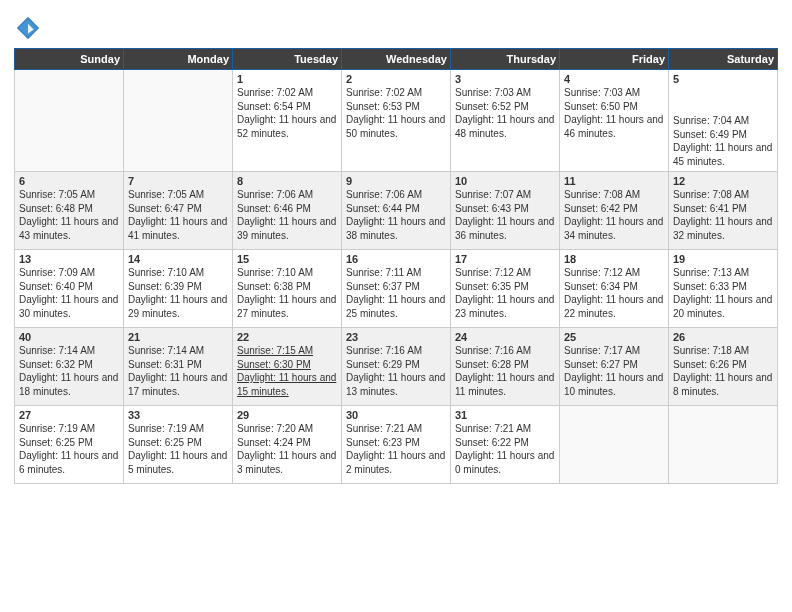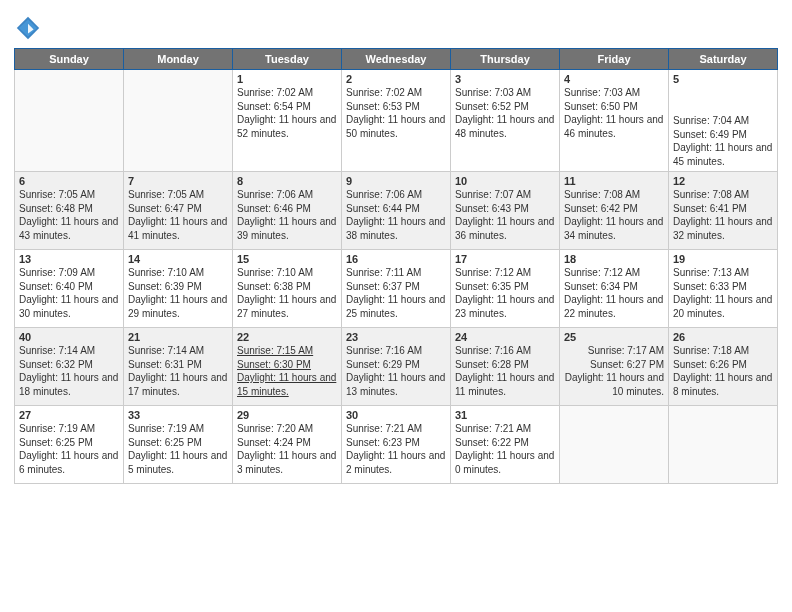--- a/index.html
+++ b/index.html
@@ -53,26 +53,26 @@
     .subtitle {
       font-size: 13px;
       color: #555;
     }
     .calendar {
       width: 100%;
       border-collapse: collapse;
       table-layout: fixed;
     }
     .calendar th {
-      background: #737373;
+      background: #404040;
       color: #fff;
       font-size: 11px;
       font-weight: bold;
       padding: 4px 3px;
-      text-align: center;
+      text-align: right;
       border: 1px solid #1a5ea0;
     }
     .calendar td {
       border: 1px solid #ccc;
       vertical-align: top;
       padding: 3px 4px;
       height: 78px;
       background: #fff;
       font-size: 9px;
       color: #333;
@@ -279,21 +279,21 @@
 Daylight: 11 hours and 13 minutes.</div>
           </td>
           <td>
             <span class="day-num">24</span>
             <div class="day-info" style="white-space: pre-line;">Sunrise: 7:16 AM
 Sunset: 6:28 PM
 Daylight: 11 hours and 11 minutes.</div>
           </td>
           <td>
             <span class="day-num">25</span>
-            <div class="day-info" style="white-space: pre-line; text-align: right;">Sunrise: 7:17 AM
+            <div class="day-info" style="white-space: pre-line;">Sunrise: 7:17 AM
 Sunset: 6:27 PM
 Daylight: 11 hours and 10 minutes.</div>
           </td>
           <td>
             <span class="day-num">26</span>
             <div class="day-info" style="white-space: pre-line;">Sunrise: 7:18 AM
 Sunset: 6:26 PM
 Daylight: 11 hours and 8 minutes.</div>
           </td>
         </tr>

